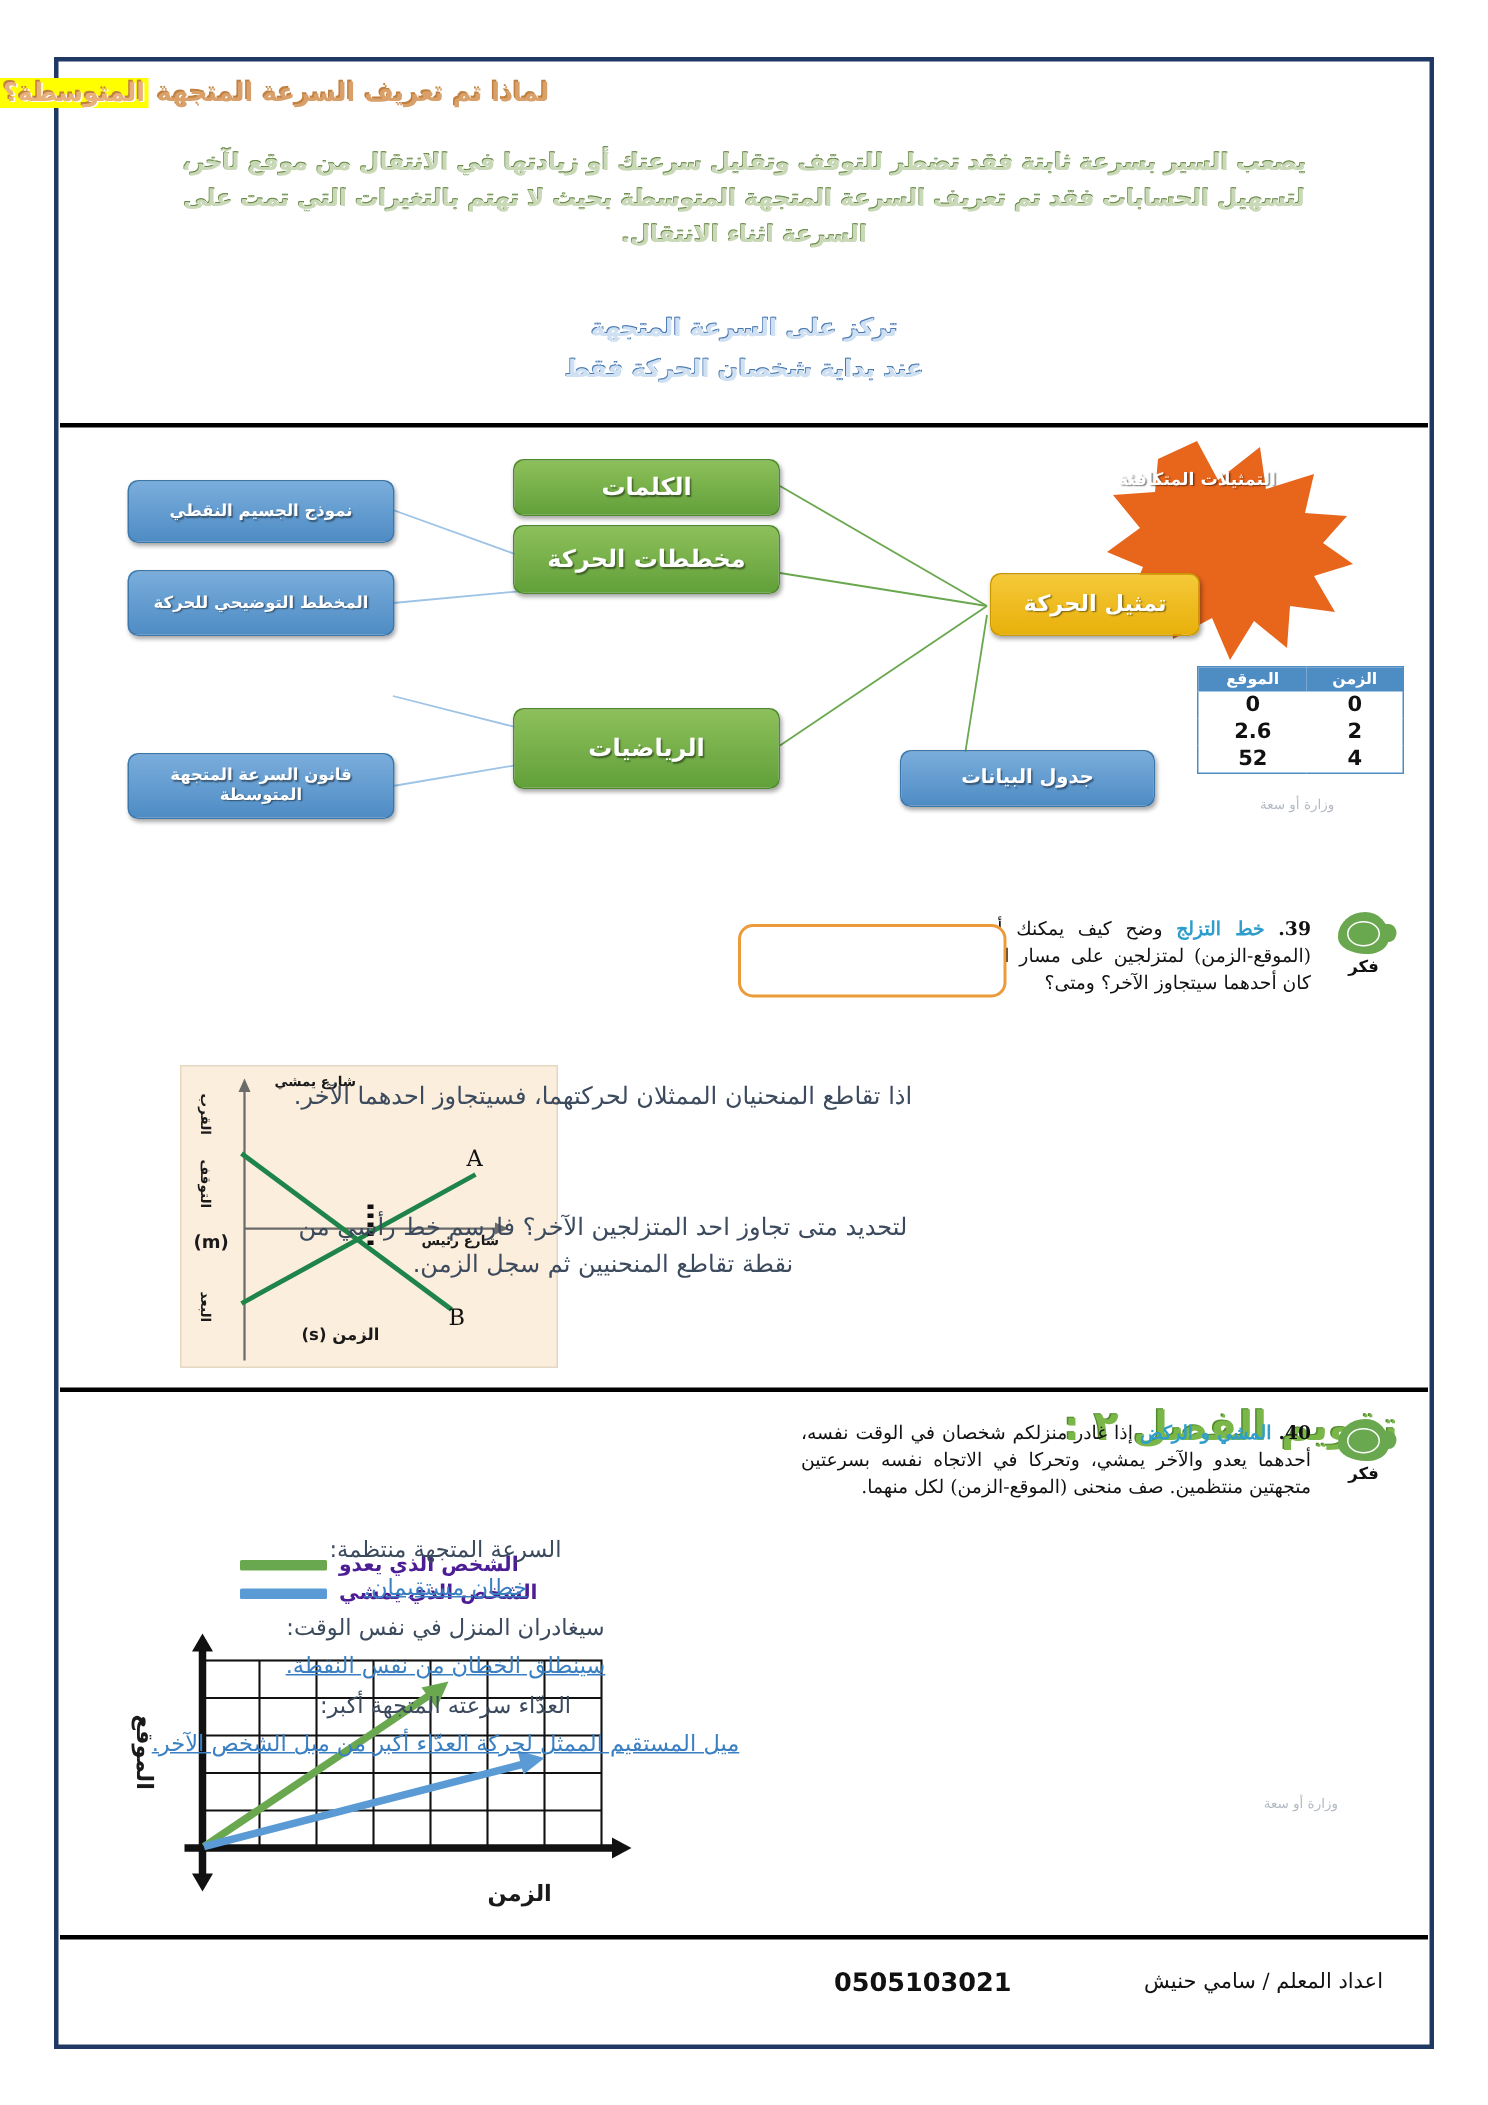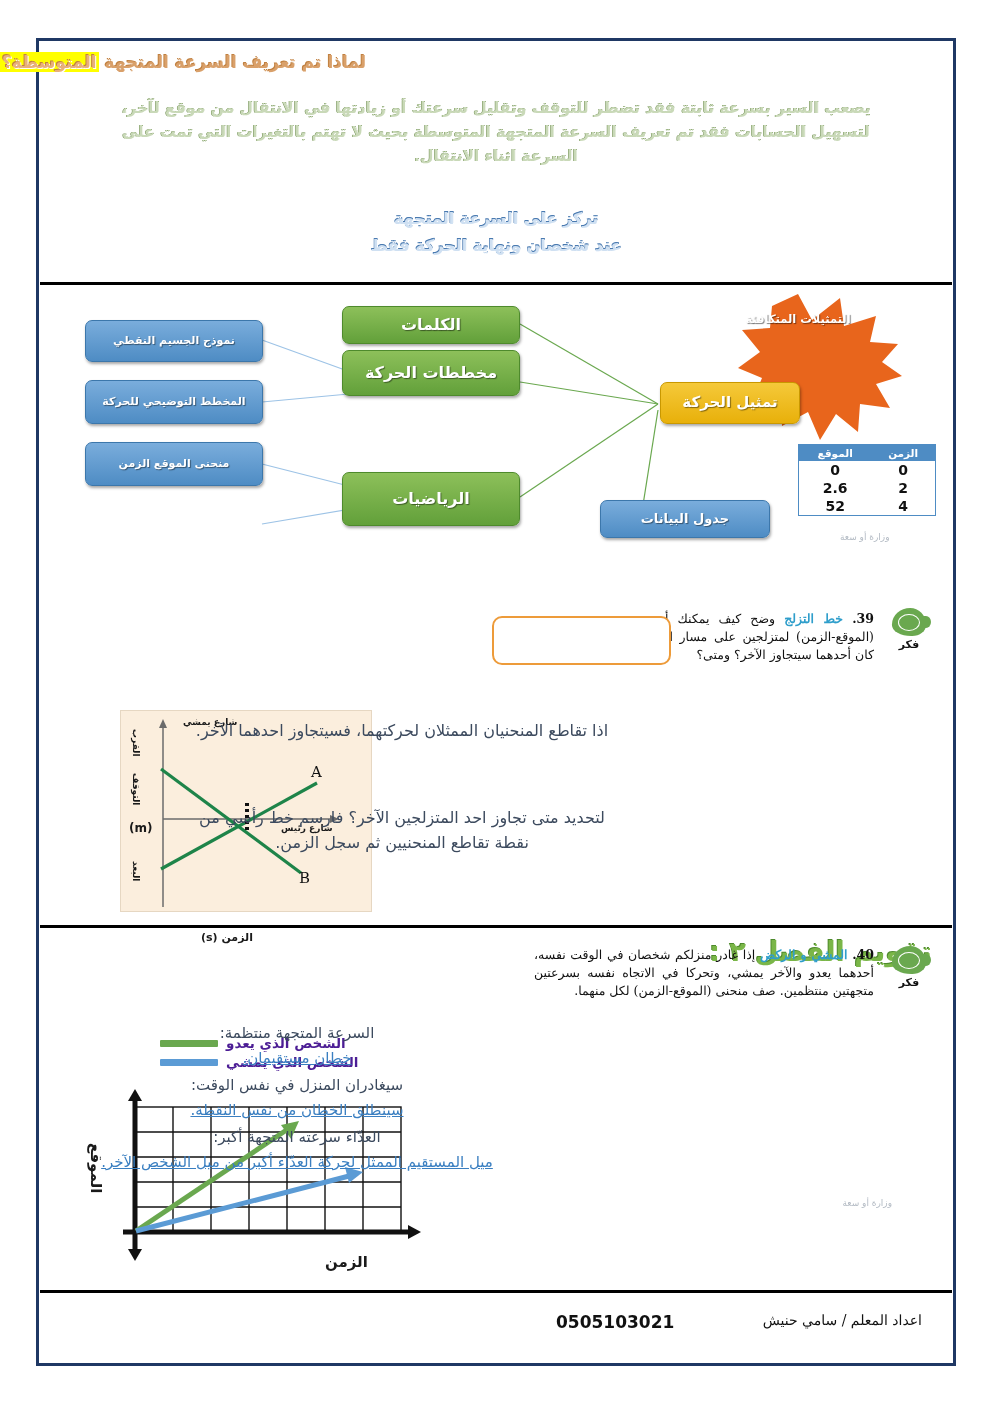--- a/index.html
+++ b/index.html
@@ -393,21 +393,21 @@
 
   <div class="hdr-title">
     <span>لماذا تم تعريف السرعة المتجهة</span>
     <span class="hl">المتوسطة؟</span>
   </div>
 
   <div class="hdr-para">يصعب السير بسرعة ثابتة فقد تضطر للتوقف وتقليل سرعتك أو زيادتها في الانتقال من موقع لآخر، لتسهيل الحسابات فقد تم تعريف السرعة المتجهة المتوسطة بحيث لا تهتم بالتغيرات التي تمت على السرعة اثناء الانتقال.</div>
 
   <div class="hdr-focus">
     <div>تركز على السرعة المتجهة</div>
-    <div>عند شخصان ونهاية الحركة فقط</div>
+    <div>عند بداية شخصان الحركة فقط</div>
   </div>
 
   <div class="rule" id="rule-1"></div>
 
   <div id="diagram">
 
     <svg width="912" height="270">
 
       <line x1="222" y1="48" x2="352" y2="95" stroke="#9dc3e6" stroke-width="1.2"></line>
       <line x1="222" y1="110" x2="352" y2="98" stroke="#9dc3e6" stroke-width="1.2"></line>
@@ -422,22 +422,22 @@
 
       <polygon points="758,2 772,28 800,6 804,34 836,24 830,50 858,52 842,70 862,84 836,92 850,116 820,112 818,140 796,122 780,148 768,120 742,134 740,106 712,110 722,86 698,76 720,60 702,38 730,36 732,14" fill="#e8651c"></polygon>
     </svg>
 
     <div class="node blue" style="left:45px; top:28px; width:178px; height:42px;">
       <span>نموذج الجسيم النقطي</span>
     </div>
     <div class="node blue" style="left:45px; top:88px; width:178px; height:44px;">
       <span>المخطط التوضيحي للحركة</span>
     </div>
-    <div class="node blue" style="left:45px; top:150px; width:178px; height:44px;">
-      <span>منحنى الموقع الزمن</span>
+    <div class="node blue" style="left:45px; top:210px; width:178px; height:44px;">
+      <span>قانون السرعة المتجهة المتوسطة</span>
     </div>
 
     <div class="node green" style="left:302px; top:14px; width:178px; height:38px;">
       <span>الكلمات</span>
     </div>
     <div class="node green" style="left:302px; top:58px; width:178px; height:46px;">
       <span>مخططات الحركة</span>
     </div>
     <div class="node green" style="left:302px; top:180px; width:178px; height:54px;">
       <span>الرياضيات</span>
@@ -511,21 +511,21 @@
         <line x1="40" y1="58" x2="180" y2="162" stroke="#1e8449" stroke-width="3.2"></line>
 
         <line x1="126" y1="92" x2="126" y2="120" stroke="#111111" stroke-width="4" stroke-dasharray="3,3"></line>
       </svg>
       <div class="sg-label" style="left:62px; top:6px;">شارع يمشي</div>
       <div class="sg-label" style="left:160px; top:112px;">شارع رئيس</div>
       <div class="sg-label" style="left:10px; top:18px; writing-mode:vertical-rl;">القرب</div>
       <div class="sg-label" style="left:10px; top:62px; writing-mode:vertical-rl;">التوقف</div>
       <div class="sg-label" style="left:8px; top:110px; font-size:12px;">(m)</div>
       <div class="sg-label" style="left:10px; top:150px; writing-mode:vertical-rl;">البعد</div>
-      <div class="sg-label" style="left:80px; top:172px; font-size:11px;margin-top:48px;">الزمن  (s)</div>
+      <div class="sg-label" style="left:80px; top:172px; font-size:11px;">الزمن  (s)</div>
       <div class="sg-letter" style="left:190px; top:52px;">A</div>
       <div class="sg-letter" style="left:178px; top:158px;">B</div>
     </div>
 
     <div class="hand-ans" style="right:330px; top:118px; width:440px;">اذا تقاطع المنحنيان الممثلان لحركتهما، فسيتجاوز احدهما الآخر.</div>
     <div class="hand-ans" style="right:330px; top:205px; width:440px;">لتحديد متى تجاوز احد المتزلجين الآخر؟ فارسم خط رأسي من نقطة تقاطع المنحنيين ثم سجل الزمن.</div>
   </div>
 
   <div class="rule" id="rule-2"></div>
 

